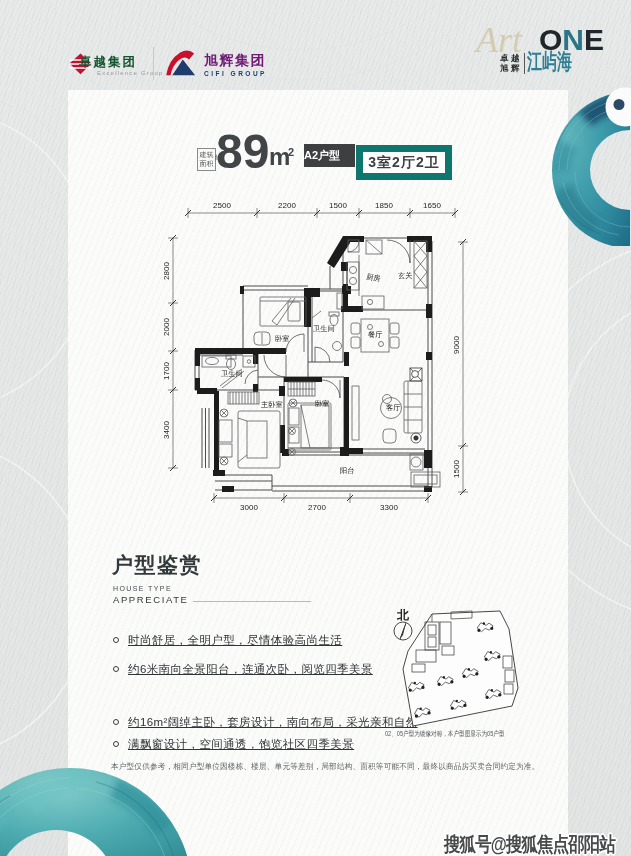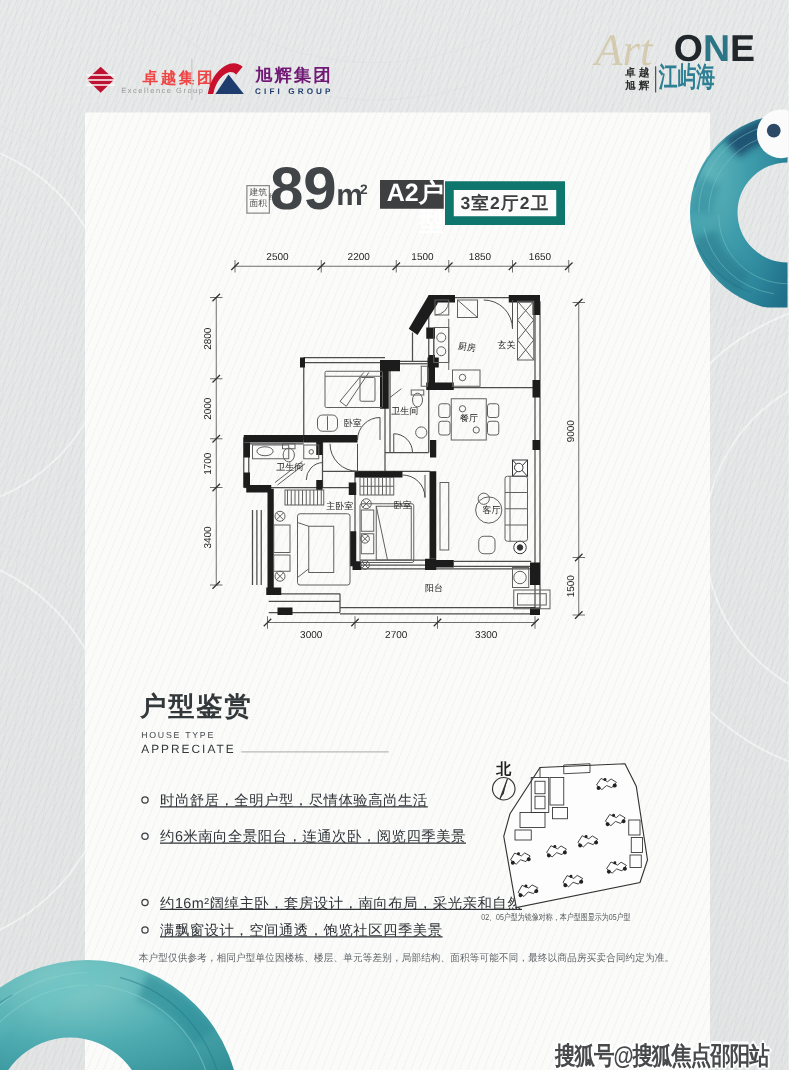--- a/index.html
+++ b/index.html
@@ -9,41 +9,41 @@
       repeating-linear-gradient(115deg, rgba(190,195,198,0.18) 0 1px, rgba(255,255,255,0) 1px 4px),
       repeating-linear-gradient(100deg, rgba(180,186,190,0.12) 0 1px, rgba(255,255,255,0) 1px 7px),
       linear-gradient(#e8eaea,#e3e5e5);
   }
   .abs{position:absolute;}
   .card{left:68px;top:90px;width:500px;height:766px;
     background:
       repeating-linear-gradient(112deg, rgba(205,209,211,0.16) 0 1px, rgba(255,255,255,0) 1px 6px),
       #fbfbfa;}
   
-  .logo1txt{left:114px;top:54px;font-size:12.5px;font-weight:bold;color:#ef4444;letter-spacing:2px;}
+  .logo1txt{left:79px;top:54px;font-size:12.5px;font-weight:bold;color:#14532d;letter-spacing:2px;}
   .logo1sub{left:97px;top:70px;font-size:6px;color:#999;letter-spacing:1.2px;}
   .sep{left:153px;top:47px;width:1px;height:33px;background:#c9c9c9;}
   .logo2txt{left:204px;top:52px;font-size:14px;font-weight:bold;color:#701a75;letter-spacing:1.5px;}
   .logo2sub{left:204px;top:70px;font-size:6.5px;color:#1e3c6e;letter-spacing:2.5px;font-weight:bold;}
   
   .art{left:476px;top:19px;font-size:36px;color:#c9b88c;font-style:italic;opacity:.6;font-family:Liberation Serif, serif;}
   .one{left:499px;top:23px;font-size:30px;font-weight:bold;color:#20262a;letter-spacing:0px;margin-left:40px;}
   .one b1{color:#2c7586;font-style:normal;}
   .zy2{left:500px;top:54px;font-size:8.5px;color:#2b2b2b;font-weight:bold;line-height:9.5px;letter-spacing:2.5px;}
   .sep2{left:524px;top:53px;width:1px;height:21px;background:#555;}
   .jyh{left:527px;top:47px;font-size:22px;color:#2e7f93;font-weight:bold;letter-spacing:0px;transform:scaleX(0.68);transform-origin:left top;}
   
   .areabox{left:197px;top:148px;width:17px;height:20px;border:1px solid #8a8a8a;
      font-size:7px;color:#555;line-height:9px;text-align:center;padding-top:1px;}
   .yue{left:215px;top:153px;font-size:7px;color:#555;}
   .n89{left:216px;top:124px;font-size:48px;font-weight:bold;color:#414548;letter-spacing:0px;}
   .m2{left:269px;top:143px;font-size:24px;font-weight:bold;color:#414548;}
   .sup2{left:288px;top:146px;font-size:11px;font-weight:bold;color:#414548;}
   .a2box{left:304px;top:144px;width:51px;height:23px;background:#3d3f41;color:#fff;
-     font-size:20px;font-weight:bold;text-align:right;line-height:23px;}
+     font-size:11px;font-weight:bold;text-align:left;line-height:23px;}
   .rbox{left:356px;top:145px;width:82px;height:21px;border:7px solid #0f766e;background:#fcfcfc;
      font-size:14px;font-weight:bold;color:#3d3f41;text-align:center;line-height:21px;letter-spacing:1px;}
   
   .title{left:112px;top:551px;font-size:21px;font-weight:bold;color:#33383b;letter-spacing:1.5px;}
   .housetype{left:113px;top:585px;font-size:7px;color:#44484b;letter-spacing:1.4px;}
   .appre{left:113px;top:594px;font-size:9.5px;color:#33383b;letter-spacing:1.6px;}
   .apline{left:193px;top:601px;width:118px;height:1px;background:#b9babb;}
   .bullet{font-size:11.5px;color:#303438;letter-spacing:0.4px;text-decoration:underline;}
   .bullet .dot{position:absolute;left:-15px;top:4px;width:4px;height:4px;border:1.5px solid #3a3e42;border-radius:50%;}
   .caption{left:385px;top:729px;font-size:7px;color:#55585a;transform:scaleX(0.8);transform-origin:left top;white-space:nowrap;}

